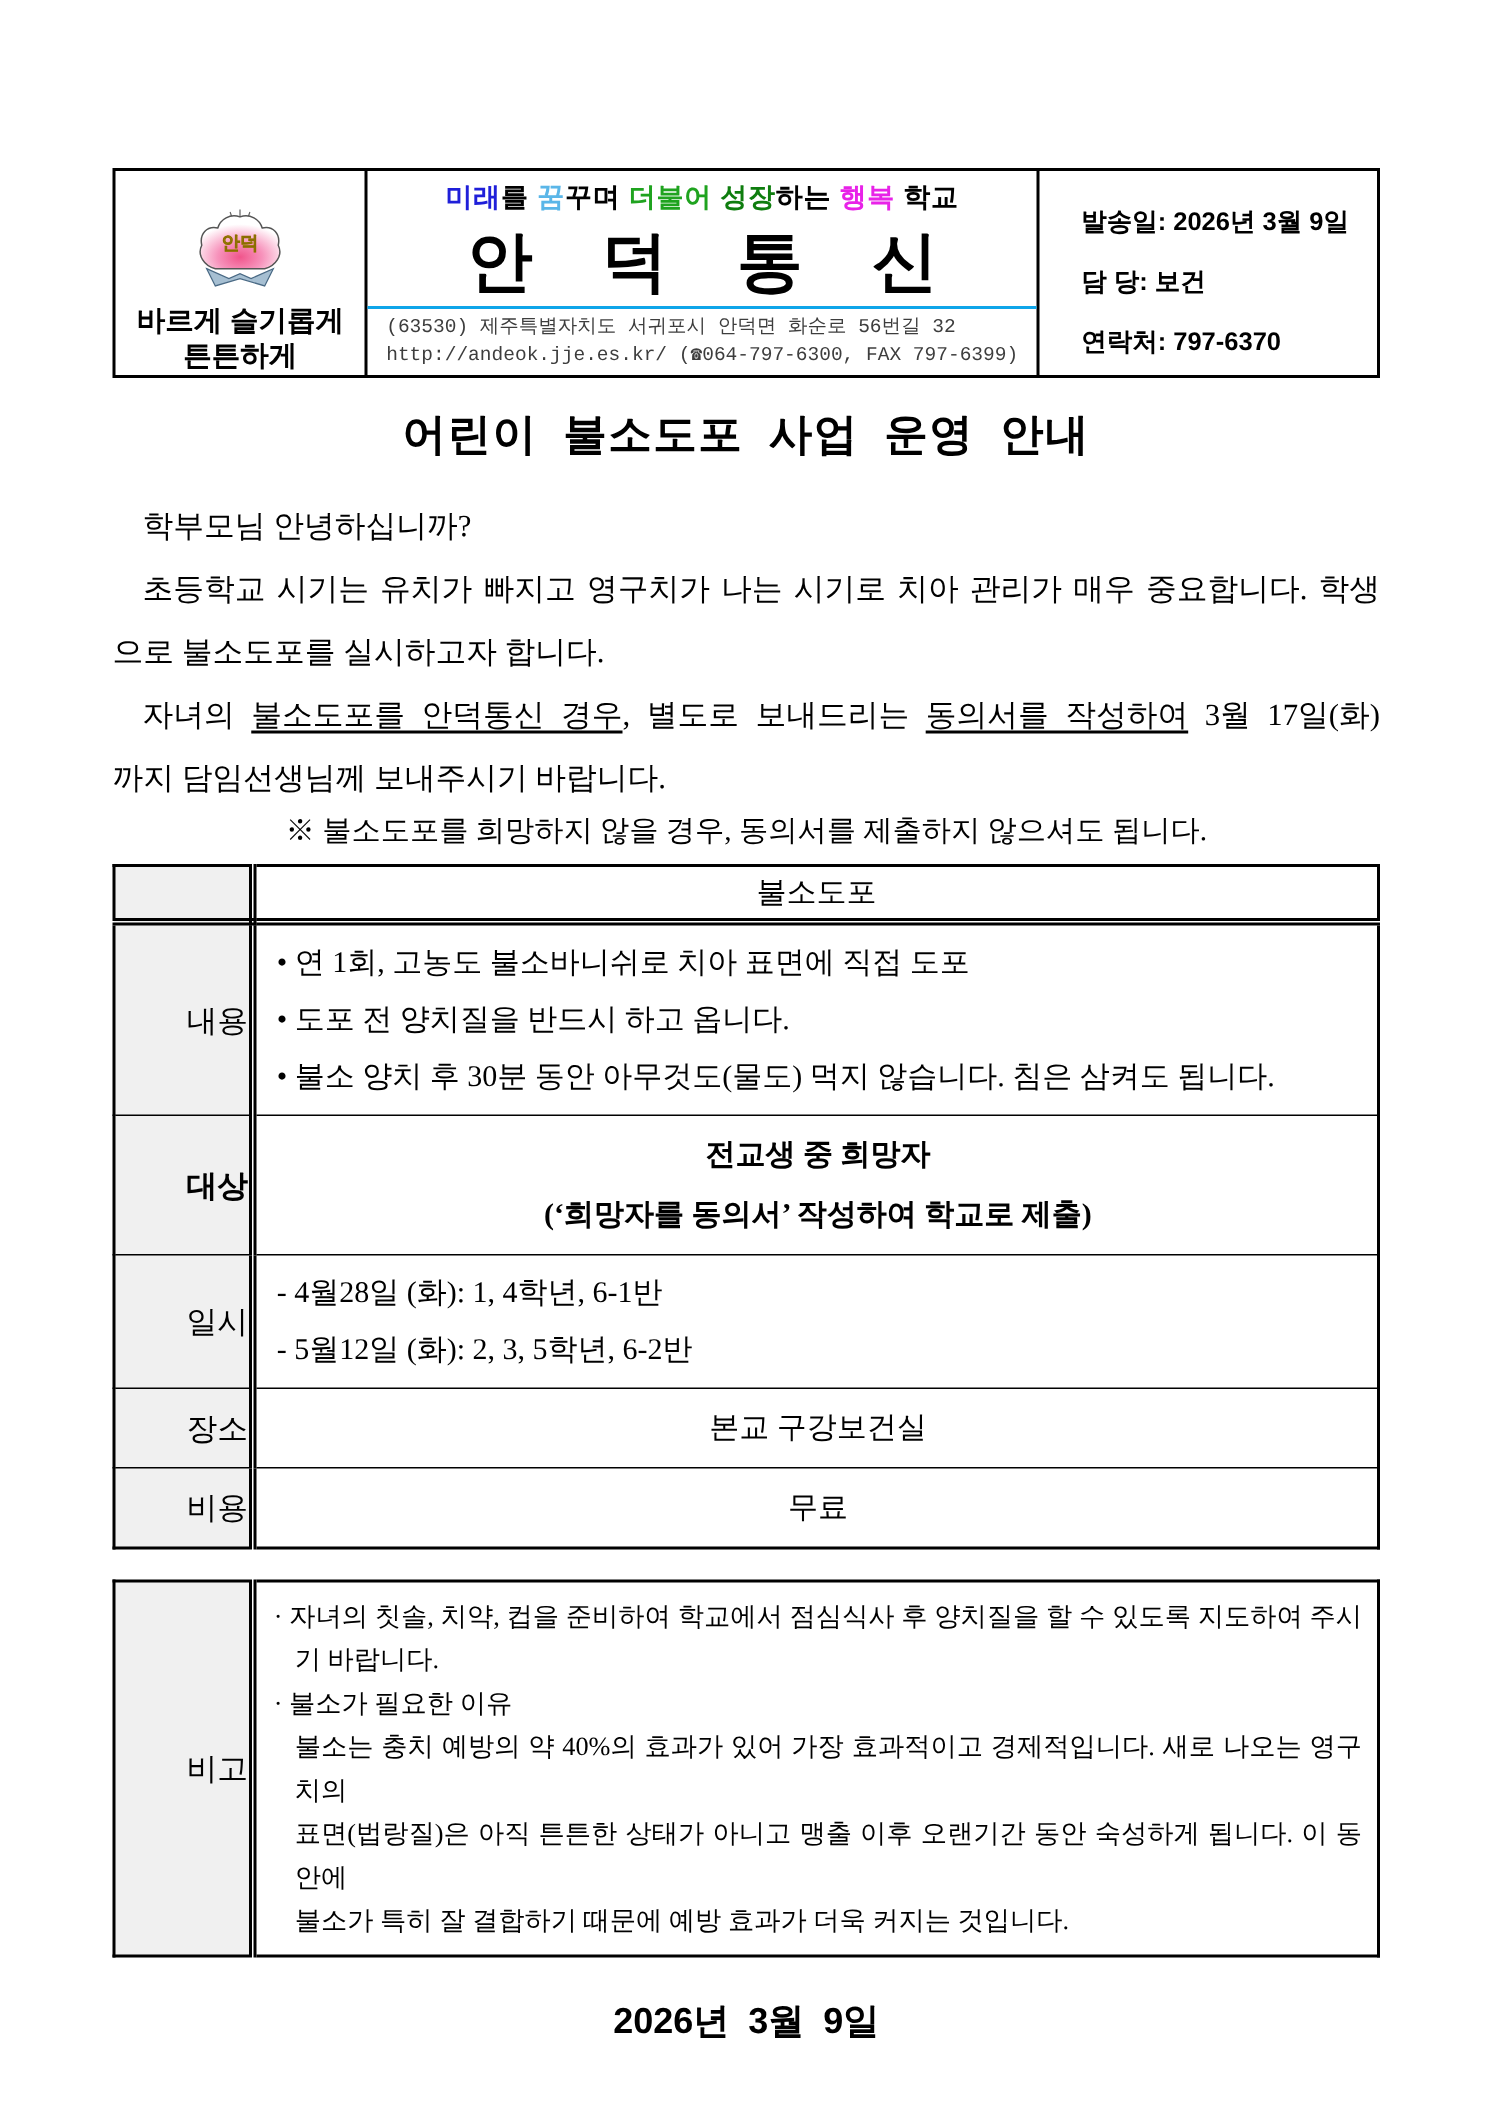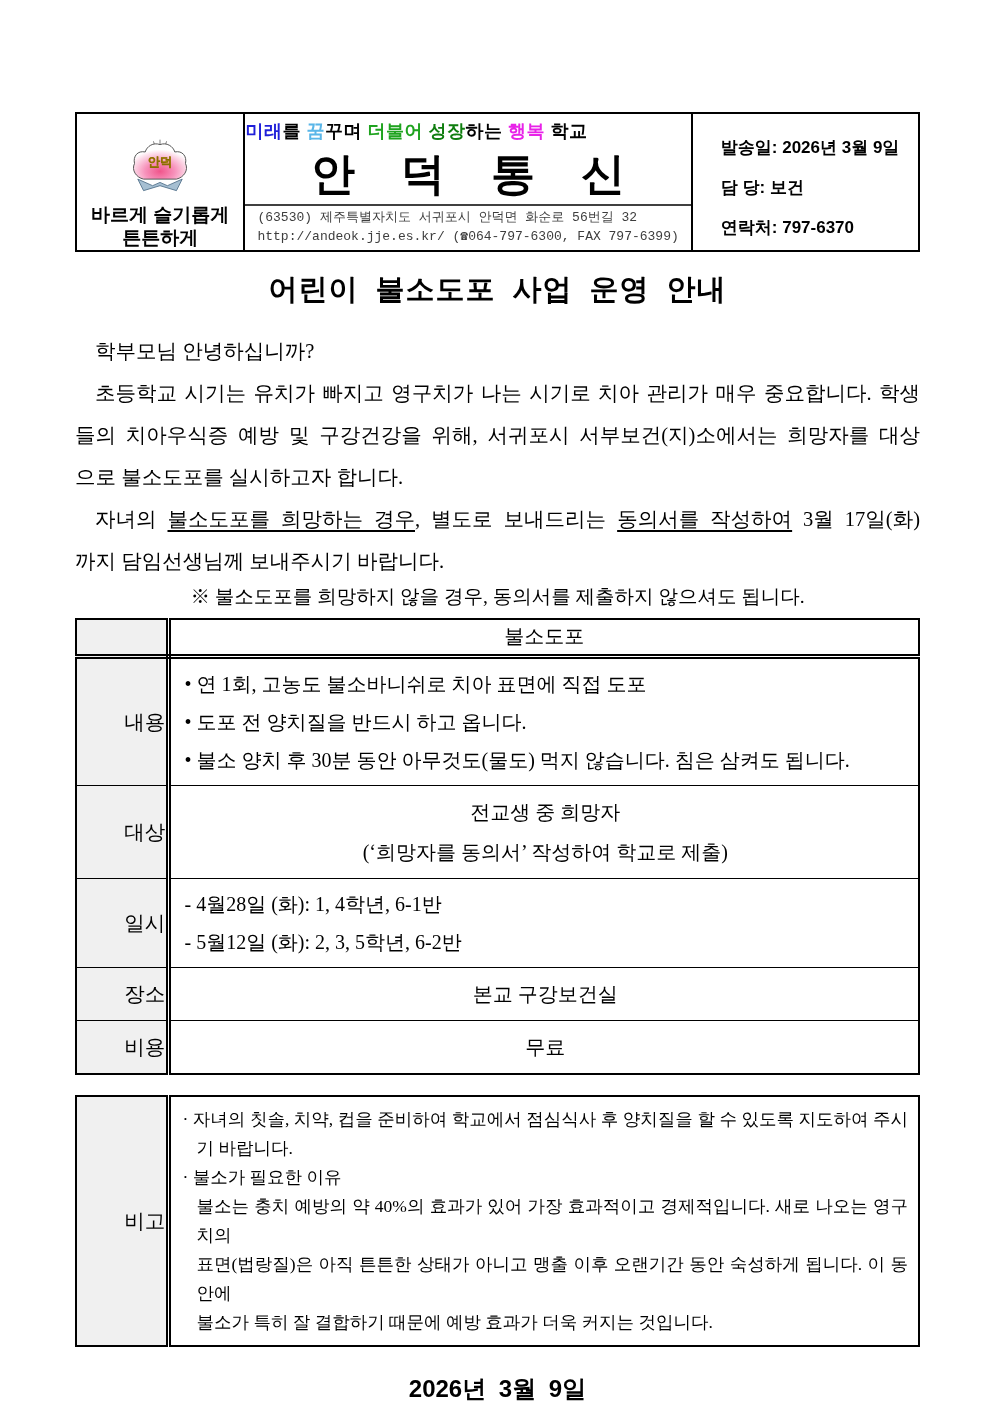--- a/index.html
+++ b/index.html
@@ -20,33 +20,33 @@
     align-items:center; justify-content:flex-start; padding-top:24px;
   }
   .logo { width:82px; height:76px; }
   .motto {
     font-family:"Liberation Sans","DejaVu Sans",sans-serif; font-weight:bold;
     font-size:19px; line-height:1.25; text-align:center; margin-top:2px;
   }
   .hdr-mid { flex:1; border-right:2px solid #000; display:flex; flex-direction:column; }
   .slogan {
     font-family:"Liberation Sans","DejaVu Sans",sans-serif; font-weight:bold;
-    font-size:18px; padding-top:5px; letter-spacing:.5px;
+    font-size:18px; text-align:center; padding-top:5px; letter-spacing:.5px;
   }
   .slogan-bar {
     height:5px; width:88%; margin:2px auto 0;
     background:linear-gradient(to right,#5a0f9e 0%,#8a3fc0 35%,#c79ae0 70%,#f7f2fb 100%);
   }
   .masthead {
     flex:1; display:flex; align-items:center; justify-content:center;
     font-family:"Liberation Serif","DejaVu Serif",serif; font-weight:bold;
     font-size:44px; letter-spacing:46px; text-indent:46px; white-space:nowrap;
   }
   .addr {
-    border-top:2px solid #404040; padding:3px 12px 4px;
+    border-top:2px solid #0ea5e9; padding:3px 12px 4px;
     font-family:"Liberation Mono","DejaVu Sans Mono",monospace;
     font-size:13px; line-height:1.45; color:#3d3d3d; white-space:nowrap;
   }
   .hdr-right { width:246px; padding:22px 0 0 28px; }
   .hdr-right .info-line {
     font-family:"Liberation Sans","DejaVu Sans",sans-serif; font-weight:bold;
     font-size:17px; margin-bottom:17px; white-space:nowrap;
   }
   
   .doc-title {
@@ -72,21 +72,21 @@
     font-size:20.5px; border-right:5px double #000 !important;padding-left:47px;
   }
   td.corner { width:92px; background:#f0f0f0; border-right:5px double #000 !important; }
   tr.thead td { border-bottom:5px double #000 !important; height:37px; }
   td.thval { text-align:center; font-size:20px; vertical-align:middle; }
   td.cell { padding:6px 12px 6px 14px; vertical-align:middle; }
   .tline { font-size:20px; line-height:38px; white-space:pre-wrap; }
   .tline.ctr { text-align:center; line-height:40px; }
   td.cell.ctrcell { text-align:center; }
   .h-content { height:116px; }
-  .h-target { height:88px; }
+  .h-target { height:88px;font-weight:bold; }
   .h-date { height:82px; }
   .h-place { height:45px; }
   .h-cost { height:45px; }
   
   .remarks-wrap { margin-top:20px; }
   td.cell.remarks { padding:8px 10px 8px 12px; }
   .rline { font-size:17.5px; line-height:29px; white-space:pre-wrap; }
   .rline.just { text-align:justify; text-align-last:justify; }
   .rline.ind { padding-left:14px; }
   .h-remarks { height:174px;margin-left:23px; }
@@ -145,23 +145,22 @@
       <div class="info-line"><span>담 당:</span> <span>보건</span></div>
       <div class="info-line"><span>연락처:</span> <span>797-6370</span></div>
     </div>
   </div>
 
   <div class="doc-title">어린이 불소도포 사업 운영 안내</div>
 
   <div class="body-text">
     <div class="bline ind">학부모님 안녕하십니까?</div>
     <div class="bline just ind">초등학교 시기는 유치가 빠지고 영구치가 나는 시기로 치아 관리가 매우 중요합니다. 학생</div>
-    <div class="bline just">들의 치아우식증 예방 및 구강건강을 위해, 서귀포시 서부보건(지)소에서는 희망자를 대상</div>
     <div class="bline">으로 불소도포를 실시하고자 합니다.</div>
-    <div class="bline just ind"><span>자녀의 </span><span class="ul">불소도포를 희망하는 경우</span><span>, 별도로 보내드리는 </span><span class="ul">동의서를 작성하여</span><span> 3월 17일(화)</span></div>
+    <div class="bline just ind"><span>자녀의 </span><span class="ul">불소도포를 안덕통신 경우</span><span>, 별도로 보내드리는 </span><span class="ul">동의서를 작성하여</span><span> 3월 17일(화)</span></div>
     <div class="bline">까지 담임선생님께 보내주시기 바랍니다.</div>
   </div>
 
   <div class="note-line">※ 불소도포를 희망하지 않을 경우, 동의서를 제출하지 않으셔도 됩니다.</div>
 
   <table class="grid">
     <tbody>
         <tr class="thead">
       <td class="corner"></td>
       <td class="thval">불소도포</td>

